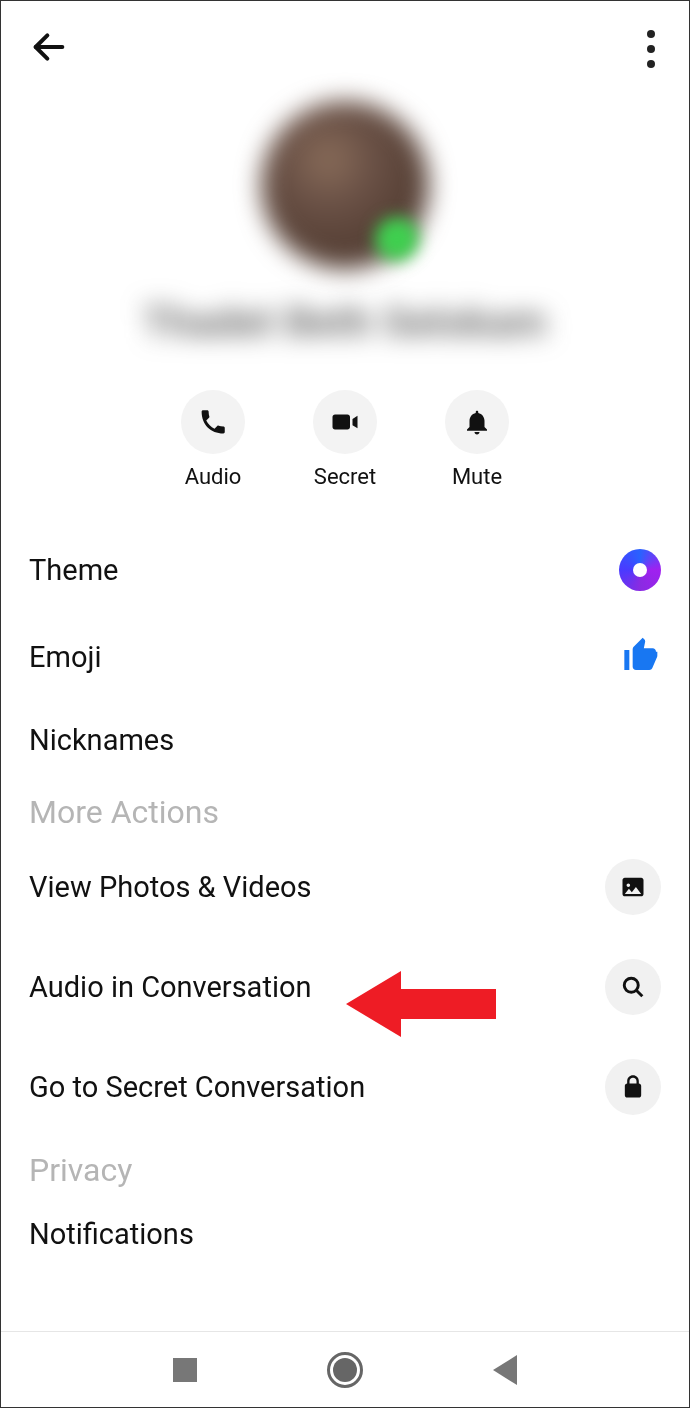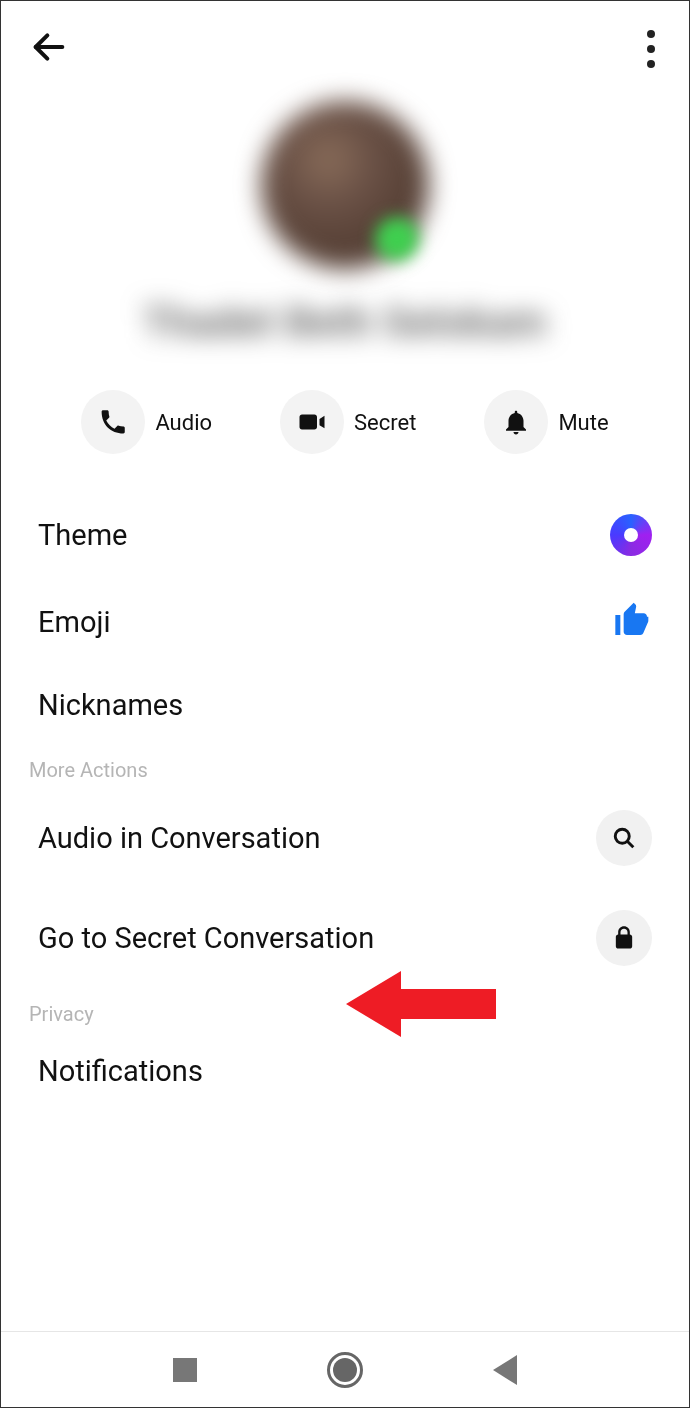--- a/index.html
+++ b/index.html
@@ -48,32 +48,32 @@
       filter: blur(12px);
       letter-spacing: 1px;
     }
 
     .action-row {
       display: flex;
       justify-content: center;
       gap: 68px;
       margin-top: 44px;
     }
-    .action-item { display: flex; flex-direction: row; align-items: center; gap: 10px; }
+    .action-item { display: flex; flex-direction: column; align-items: center; gap: 10px; }
     .action-btn {
       width: 64px; height: 64px; border-radius: 50%;
       background: #f3f3f3; display: flex; align-items: center; justify-content: center;
     }
     .action-btn svg { width: 30px; height: 30px; fill: #111; }
     .action-label { font-size: 22px; color: #111; }
 
     .settings-list { margin-top: 38px; }
     .setting-row {
       display: flex; align-items: center; justify-content: space-between;
-      padding: 22px 37px;
+      padding: 22px 28px;
       position: relative;
     }
     .setting-label { font-size: 29px; color: #111; }
     .setting-icon {
       width: 56px; height: 56px; border-radius: 50%;
       background: #f1f1f1; display: flex; align-items: center; justify-content: center;
     }
     .setting-icon svg { width: 28px; height: 28px; }
 
     .theme-circle {
@@ -82,21 +82,21 @@
       position: relative;
     }
     .theme-circle::after {
       content: ""; position: absolute; width: 14px; height: 14px;
       background: #fff; border-radius: 50%;
       top: 50%; left: 50%; transform: translate(-50%, -50%);
     }
     .emoji-thumb svg { width: 40px; height: 40px; }
 
     .section-header {
-      font-size: 20px; color: #b5b5b5;
+      font-size: 32px; color: #b5b5b5;
       padding: 14px 28px 6px 28px;
     }
 
     .arrow-annotation {
       position: absolute;
       left: 345px; top: 958px;
       pointer-events: none;
     }
     .arrow-annotation svg { width: 160px; height: 90px; }
 
@@ -193,20 +193,28 @@
         </svg>
     </div>
   </div>
 
   <div class="setting-row">
     <div class="setting-label">Nicknames</div>
   </div>
 
   <div class="section-header">More Actions</div>
 
+  <div class="setting-row">
+    <div class="setting-label">View Photos &amp; Videos</div>
+    <div class="setting-icon">
+      <svg viewBox="0 0 24 24" fill="#111">
+          <path d="M19 4H5C3.9 4 3 4.9 3 6v12c0 1.1.9 2 2 2h14c1.1 0 2-.9 2-2V6c0-1.1-.9-2-2-2zM8 9c.8 0 1.5.7 1.5 1.5S8.8 12 8 12s-1.5-.7-1.5-1.5S7.2 9 8 9zm11 9H5l3.5-4.5 2.5 3 3.5-4.5L19 18z"></path>
+        </svg>
+    </div>
+  </div>
 
   <div class="setting-row">
     <div class="setting-label">Audio in Conversation</div>
     <div class="setting-icon">
       <svg viewBox="0 0 24 24" fill="none" stroke="#111" stroke-width="2.5">
           <circle cx="10.5" cy="10.5" r="6"></circle>
           <line x1="20" y1="20" x2="15" y2="15"></line>
         </svg>
     </div>
   </div>

